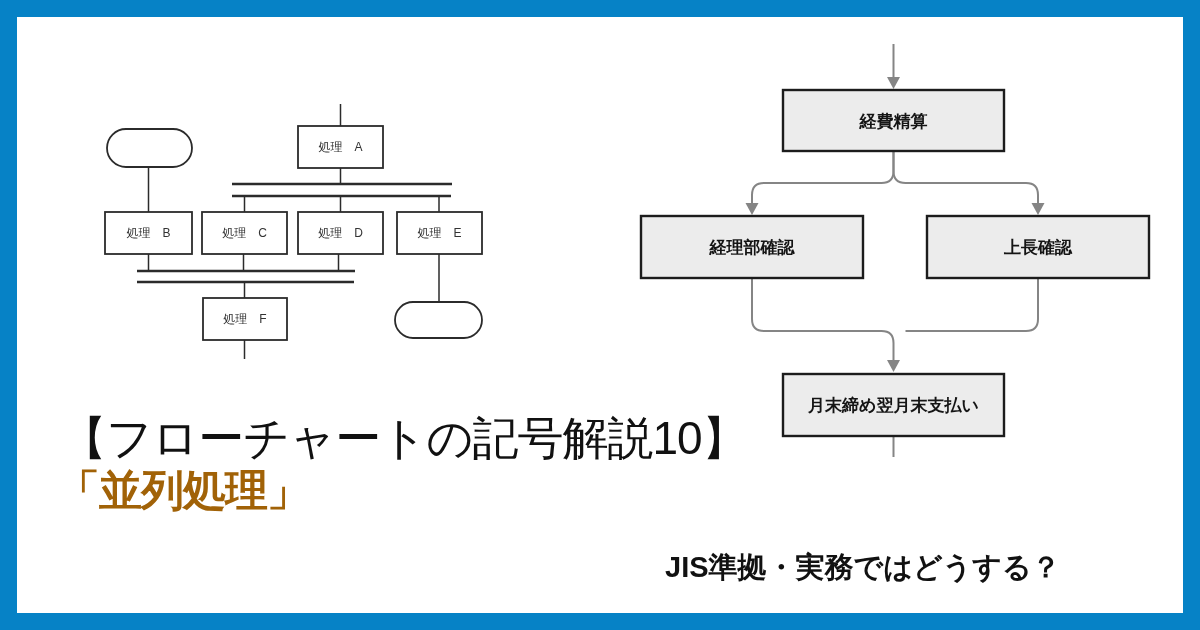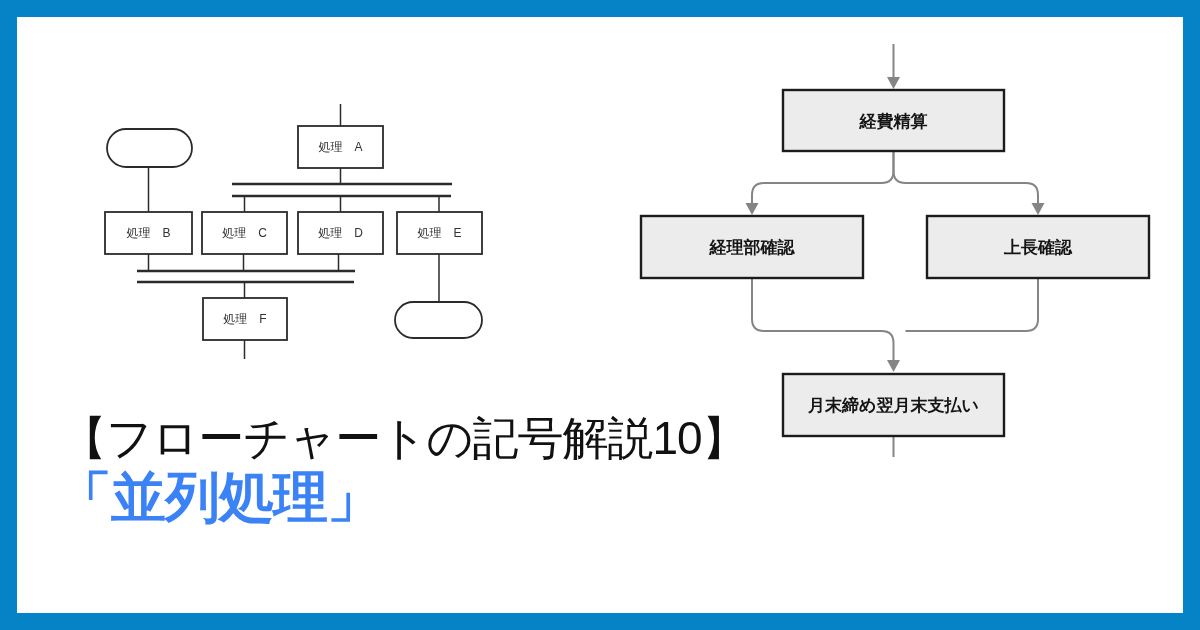--- a/index.html
+++ b/index.html
@@ -29,21 +29,21 @@
                 font-family:"Liberation Sans", sans-serif; }
 
   
   .title-line1 {
     position:absolute; left:61px; top:413px;
     font-size:46px; font-weight:400; color:#111; line-height:1.1;
     letter-spacing:-1px; white-space:nowrap;
   }
   .title-line2 {
     position:absolute; left:57px; top:467px;
-    font-size:55px; font-weight:900; color:#3b82f6; line-height:1.1;
+    font-size:43px; font-weight:900; color:#a16207; line-height:1.1;
     letter-spacing:-1px; white-space:nowrap;
   }
   .subtitle {
     position:absolute; left:665px; top:548px;
     font-size:29px; font-weight:800; color:#111; white-space:nowrap;
   }
 </style>
 </head>
 <body>
 
@@ -112,15 +112,16 @@
 
       <text class="node-label" x="893.5" y="127">経費精算</text>
       <text class="node-label" x="752" y="253">経理部確認</text>
       <text class="node-label" x="1038" y="253">上長確認</text>
       <text class="node-label" x="893.5" y="411">月末締め翌月末支払い</text>
     </g>
   </svg>
 
   <div class="title-line1">【フローチャートの記号解説10】</div>
   <div class="title-line2">「並列処理」</div>
+  <div class="subtitle">JIS準拠・実務ではどうする？</div>
 
   <div class="frame-border"></div>
 </div>
 
 </body></html>

